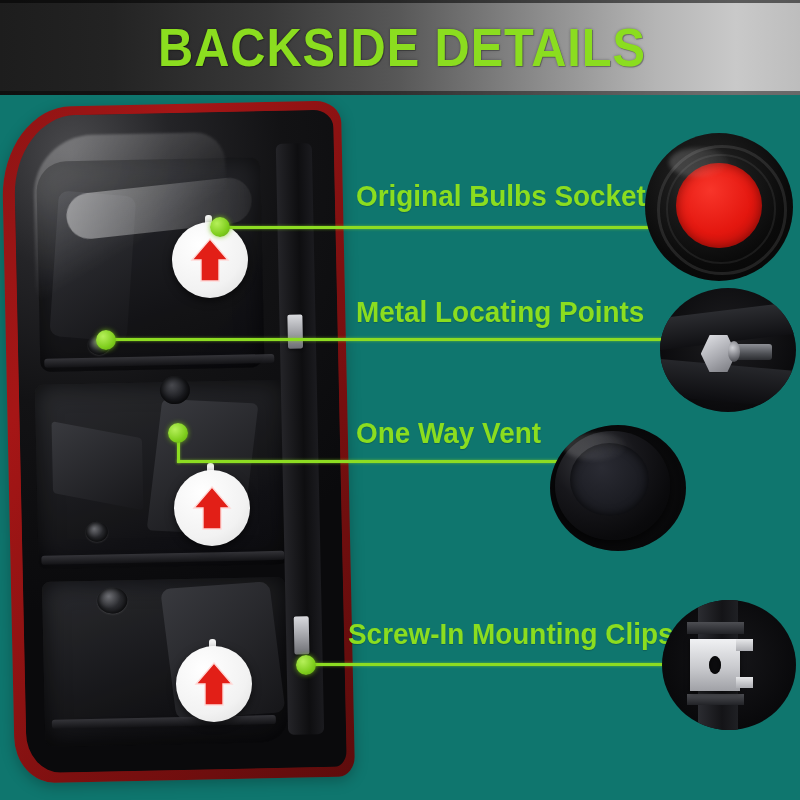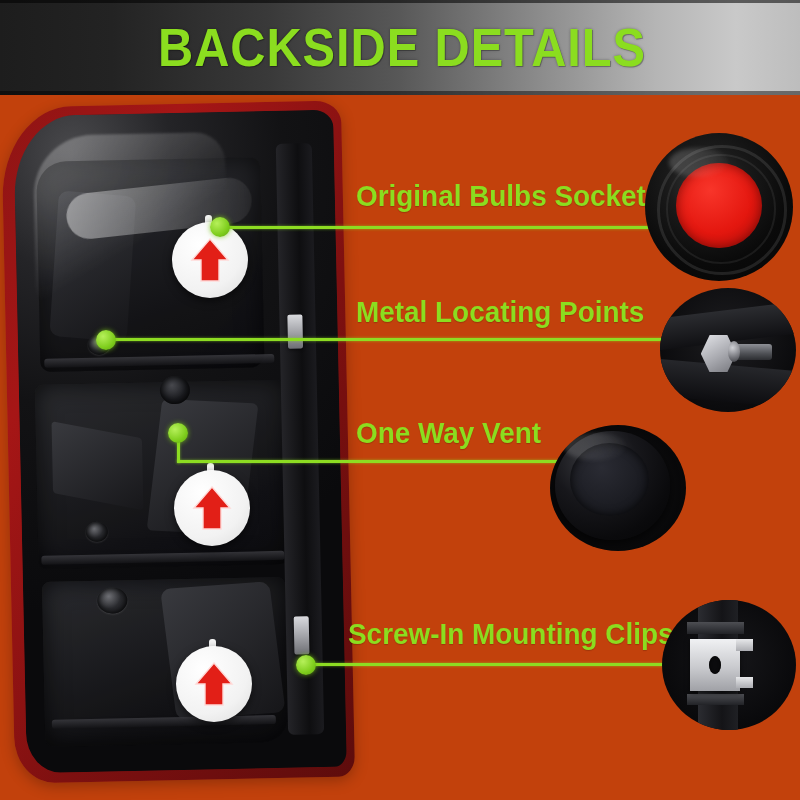--- a/index.html
+++ b/index.html
@@ -1,17 +1,17 @@
 <!DOCTYPE html>
 <html><head>
 <meta charset="utf-8">
 <style>
   html,body{margin:0;padding:0;}
   body{width:800px;height:800px;background:#fff;font-family:"Liberation Sans",sans-serif;overflow:hidden;}
-  #stage{position:relative;width:800px;height:800px;overflow:hidden;background:#c2410c;}
+  #stage{position:relative;width:800px;height:800px;overflow:hidden;background:#0f766e;}
 
   
   .header{position:absolute;left:0;top:0;width:800px;height:95px;
     background:linear-gradient(90deg,#1d1d1d 0%,#232323 14%,#3a3a3a 34%,#585858 50%,#8d8d8d 68%,#b5b5b5 82%,#c9c9c9 92%,#bdbdbd 100%);
     display:flex;align-items:center;justify-content:center;overflow:hidden;}
   .header .edge-top{position:absolute;left:0;top:0;width:100%;height:3px;background:rgba(0,0,0,.55);}
   .header .edge-bot{position:absolute;left:0;bottom:0;width:100%;height:4px;background:rgba(0,0,0,.45);}
   .header-title{
     font-family:"Liberation Sans Narrow","Liberation Sans",sans-serif;
     font-weight:bold;font-size:53px;line-height:1;color:#8bdd1f;

